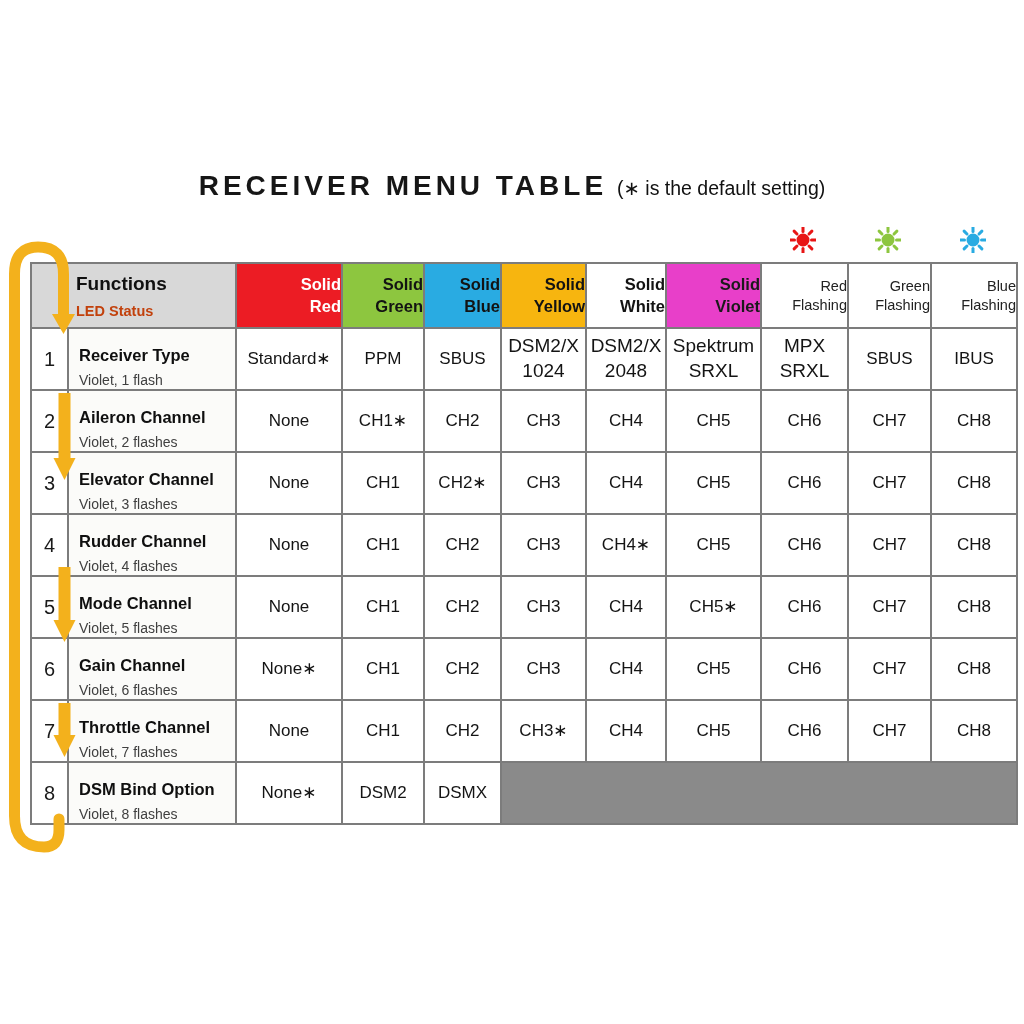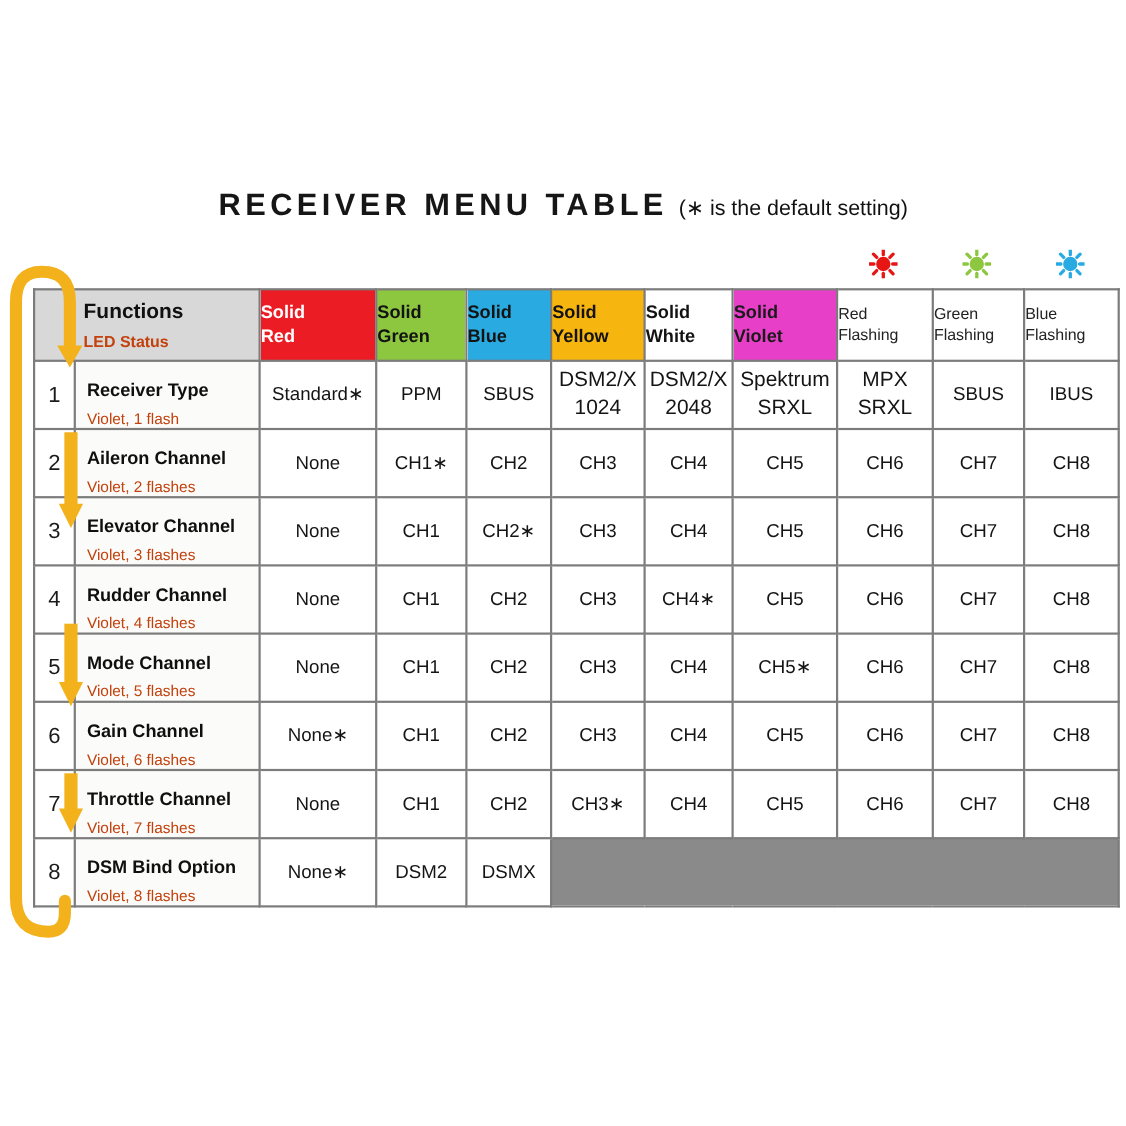--- a/index.html
+++ b/index.html
@@ -18,27 +18,27 @@
   .tbl-wrap{position:absolute;left:30px;top:262px;width:1002px;}
   table{border-collapse:collapse;table-layout:fixed;width:986px;}
   td,th{border:2px solid #7c7c7c;vertical-align:middle;padding:0;overflow:hidden;}
   tr.hdr{height:65px;}
   tr.body-row{height:62px;}
 
   th.corner{background:#d8d8d8;text-align:left;padding-left:44px;}
   .corner-title{font-size:19px;font-weight:700;color:#101010;}
   .corner-sub{font-size:14.5px;font-weight:700;color:#c2410c;margin-top:8px;}
 
-  th.colhead{font-weight:700;font-size:16.5px;line-height:1.3;white-space:pre-line;text-align:left;}
+  th.colhead{font-weight:700;font-size:16.5px;line-height:1.3;white-space:pre-line;text-align:right;}
   th.colhead.plain{font-weight:400;font-size:14.5px;color:#222;}
 
   td.num{font-size:20px;text-align:center;color:#1a1a1a;background:#ffffff;}
   td.fn-cell{background:#fbfbf9;padding:16px 4px 0 10px;}
   .fn-name{font-weight:700;font-size:16.5px;color:#0f0f0f;}
-  .fn-led{font-size:14px;color:#c2410c;margin-top:7px;}
+  .fn-led{font-size:14px;color:#404040;margin-top:7px;}
   td.opt{text-align:center;font-size:17px;color:#141414;background:#ffffff;white-space:pre-line;line-height:1.3;}
   td.opt.small{font-size:19px;}
   td.gray-cell{background:#8a8a8a;}
 
   
   .arrow-overlay{position:absolute;left:0;top:0;width:1024px;height:1024px;pointer-events:none;z-index:5;}
 </style>
 </head>
 <body>
 

